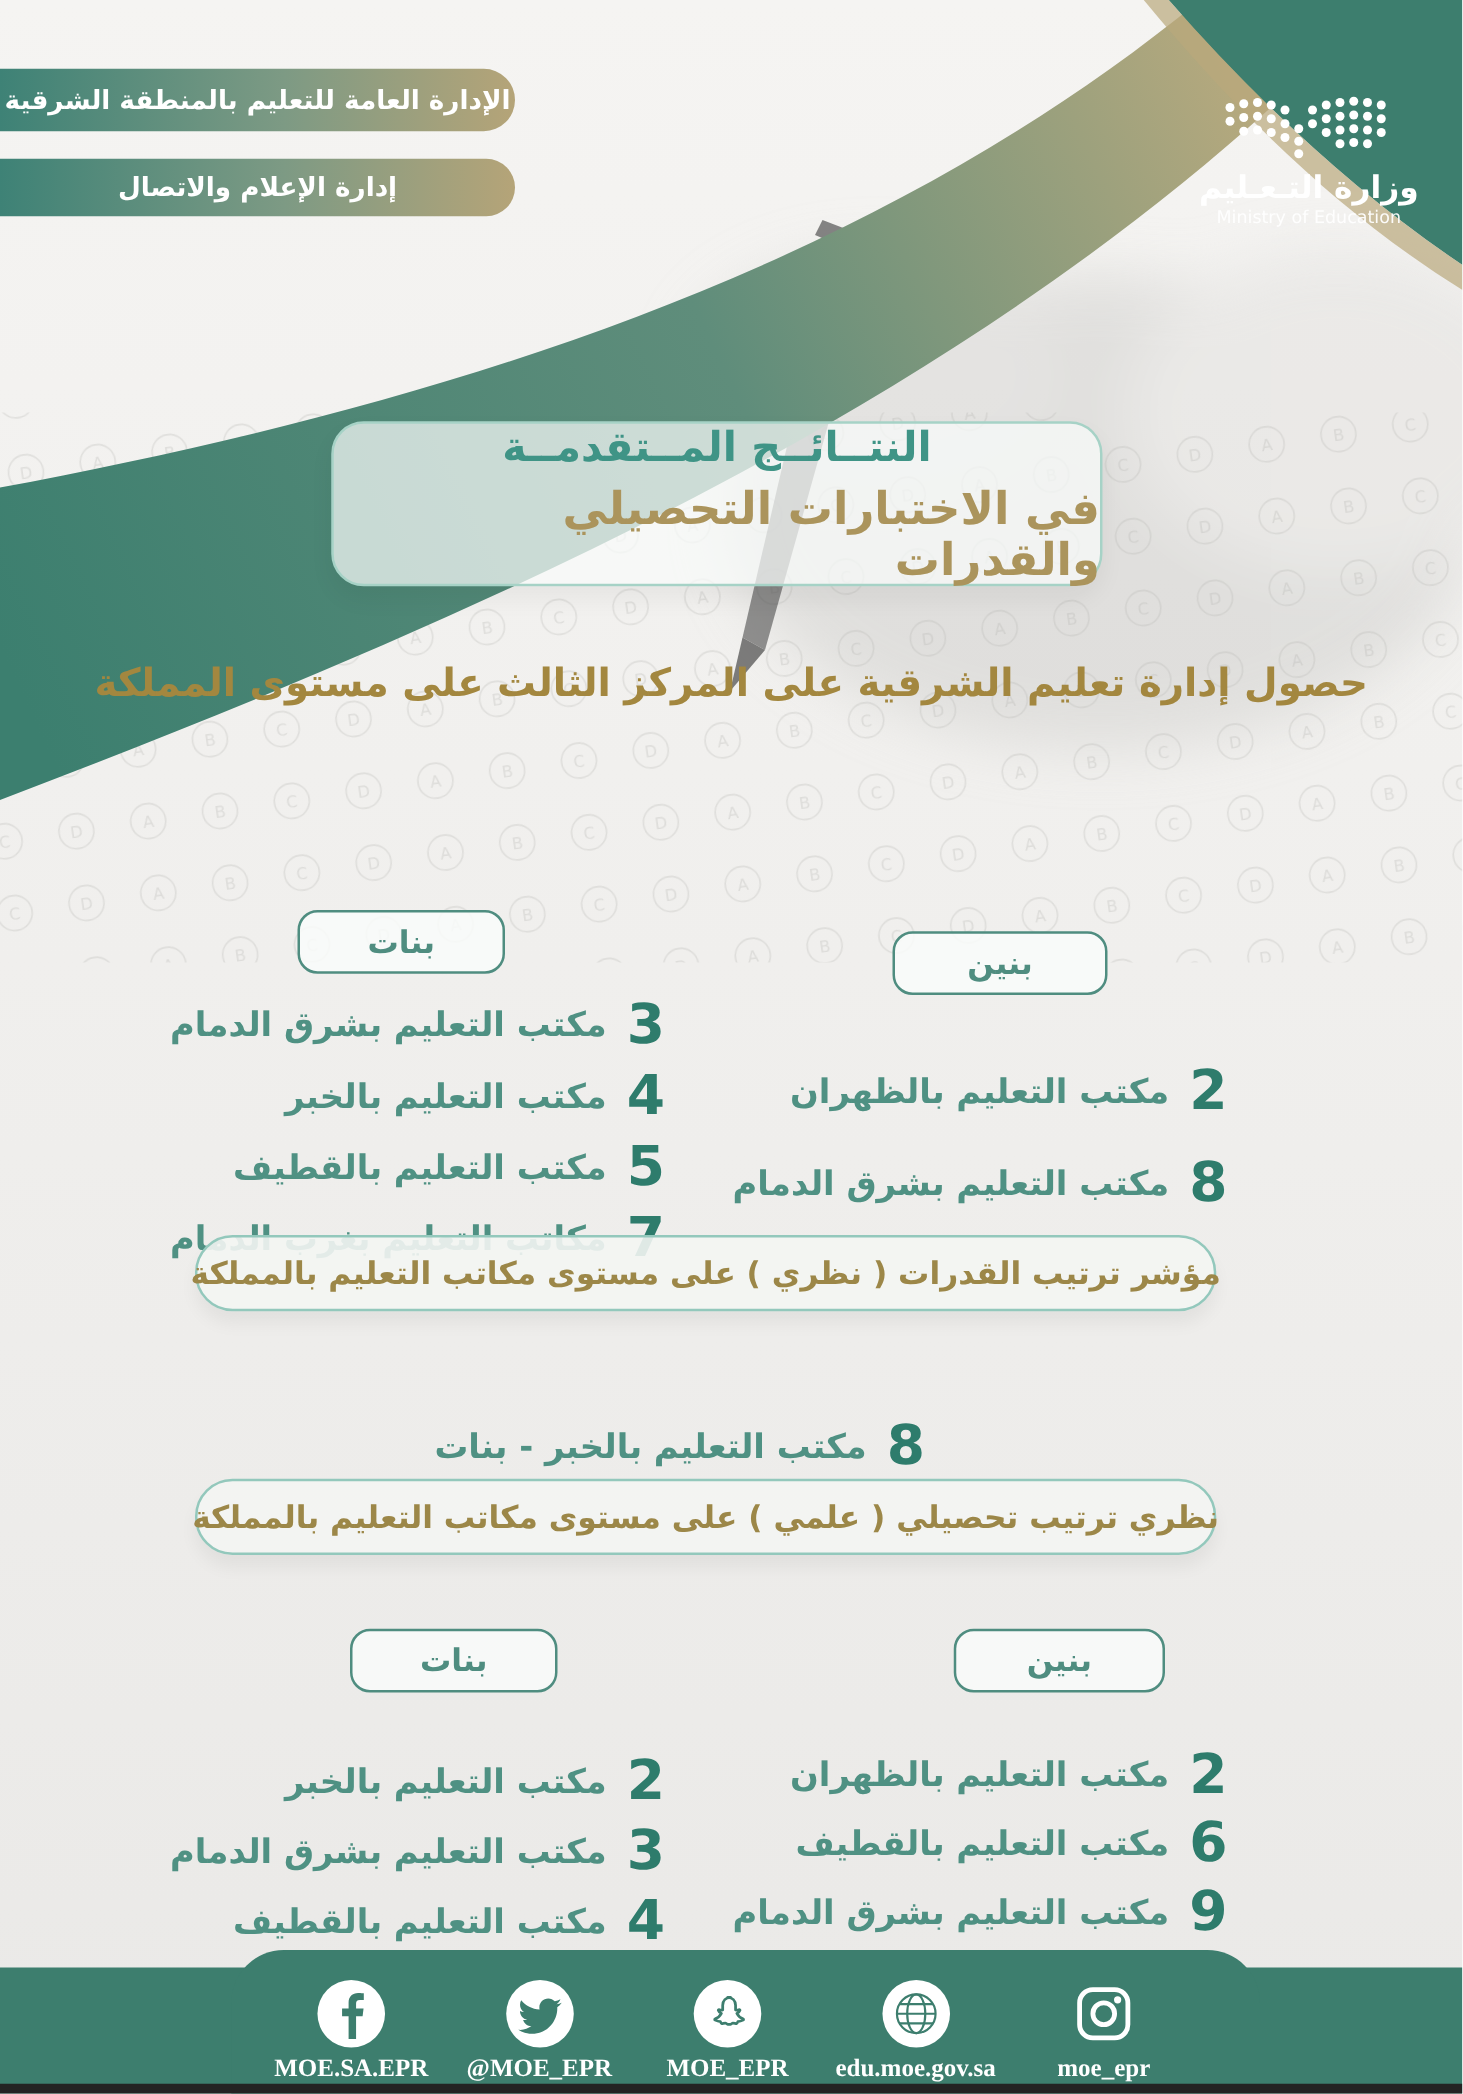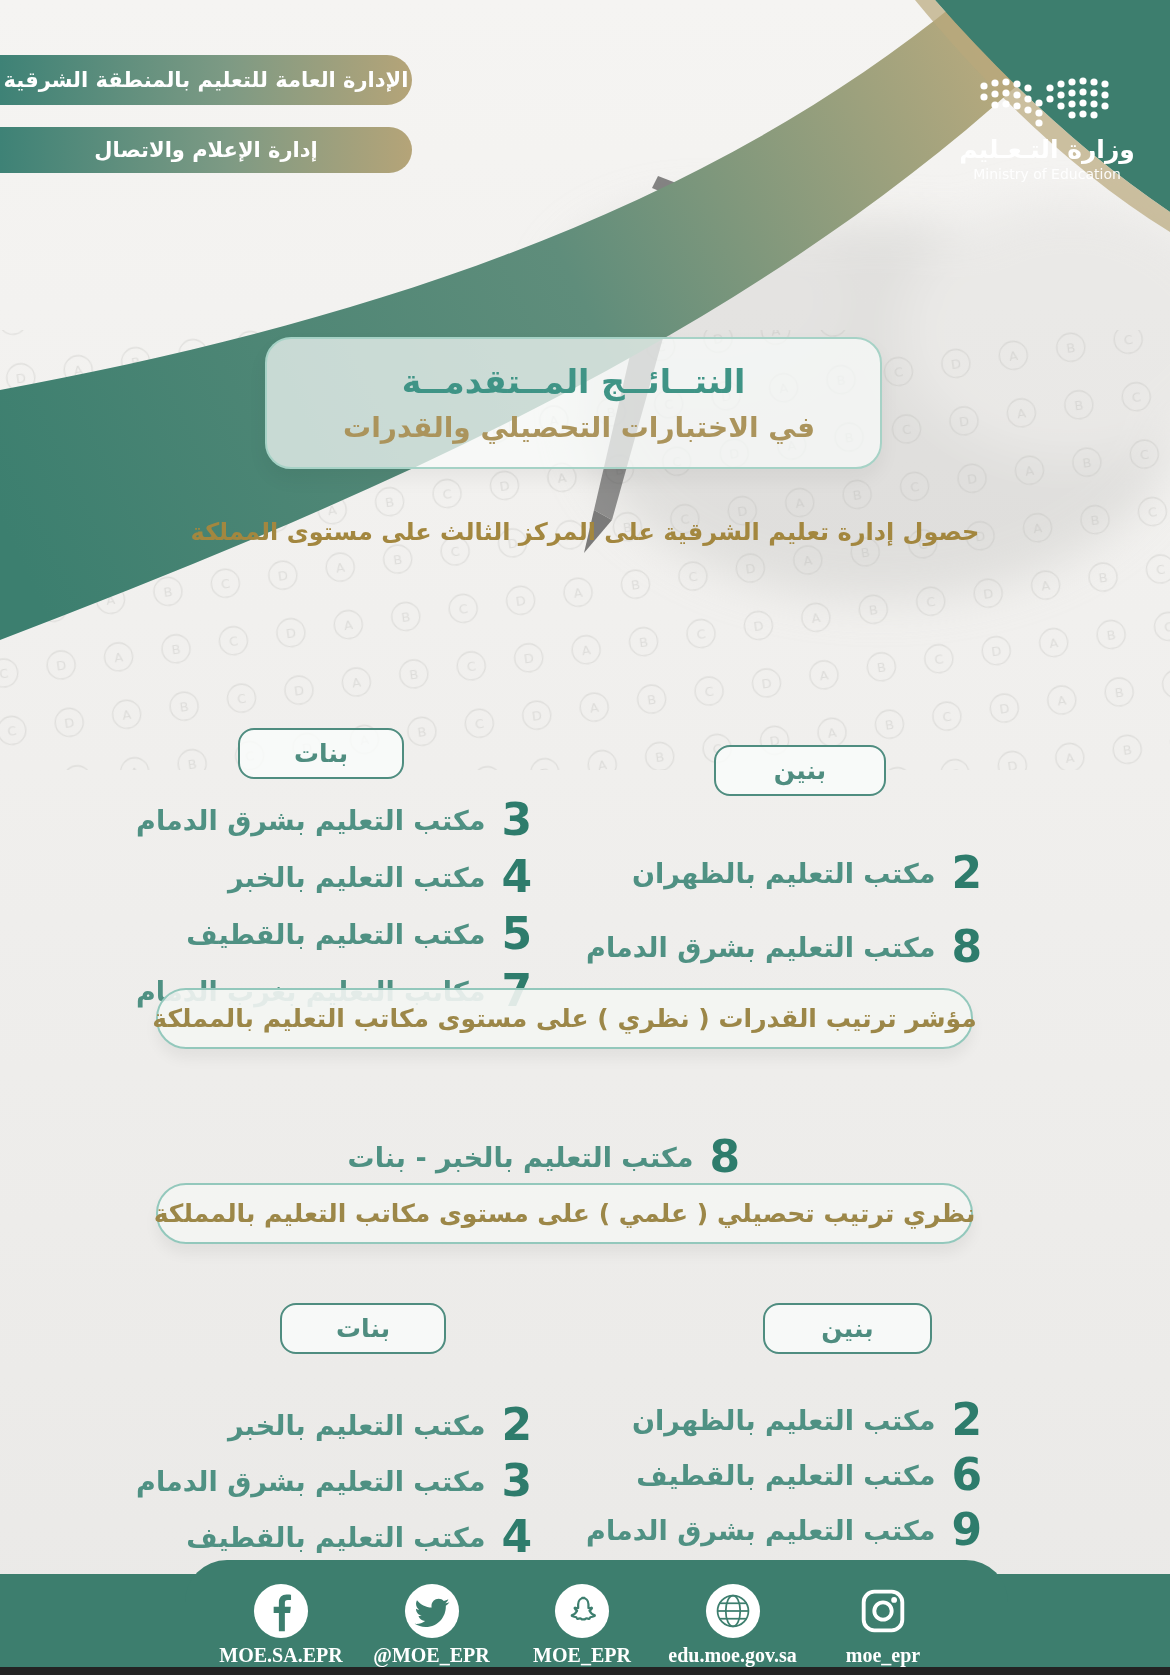--- a/index.html
+++ b/index.html
@@ -23,24 +23,24 @@
   .logo .ar{font-size:25px; font-weight:bold; margin-top:3px; letter-spacing:.5px;}
   .logo .en{font-size:14px; margin-top:2px; opacity:.95;}
   
   .title-box{
     position:absolute; left:265px; top:337px; width:613px; height:128px; z-index:2;
     border:2px solid #a6d2c6; border-radius:26px; background:rgba(248,251,250,.72);
     box-shadow:0 10px 20px rgba(0,0,0,.05);
     display:flex; flex-direction:column; align-items:center; justify-content:center; gap:10px; direction:rtl;
   }
   .title-line1{color:#3f9486; font-size:33px; font-weight:bold;}
-  .title-line2{color:#ab945c; font-size:28px; font-weight:bold;margin-left:11px;}
+  .title-line2{color:#ab945c; font-size:36px; font-weight:bold;margin-left:11px;}
   .subtitle{
-    position:absolute; top:518px; left:0; width:100%; text-align:center; z-index:2;
-    color:#a3873f; font-size:24px; font-weight:bold; direction:rtl;
+    position:absolute; top:529px; left:0; width:100%; text-align:center; z-index:2;
+    color:#a3873f; font-size:31px; font-weight:bold; direction:rtl;
   }
   
   .section-pill{
     position:absolute; left:156px; width:813px; height:57px; z-index:2;
     border:2px solid #93c8bc; border-radius:30px; background:rgba(243,245,243,.9);
     box-shadow:0 10px 14px rgba(0,0,0,.05);
     display:flex; align-items:center; justify-content:center;
     color:#9c8748; font-size:25px; font-weight:bold; direction:rtl; white-space:nowrap;
   }
   #s1-pill{top:600px;} #s2-pill{top:988px;} #s3-pill{top:1183px;}

